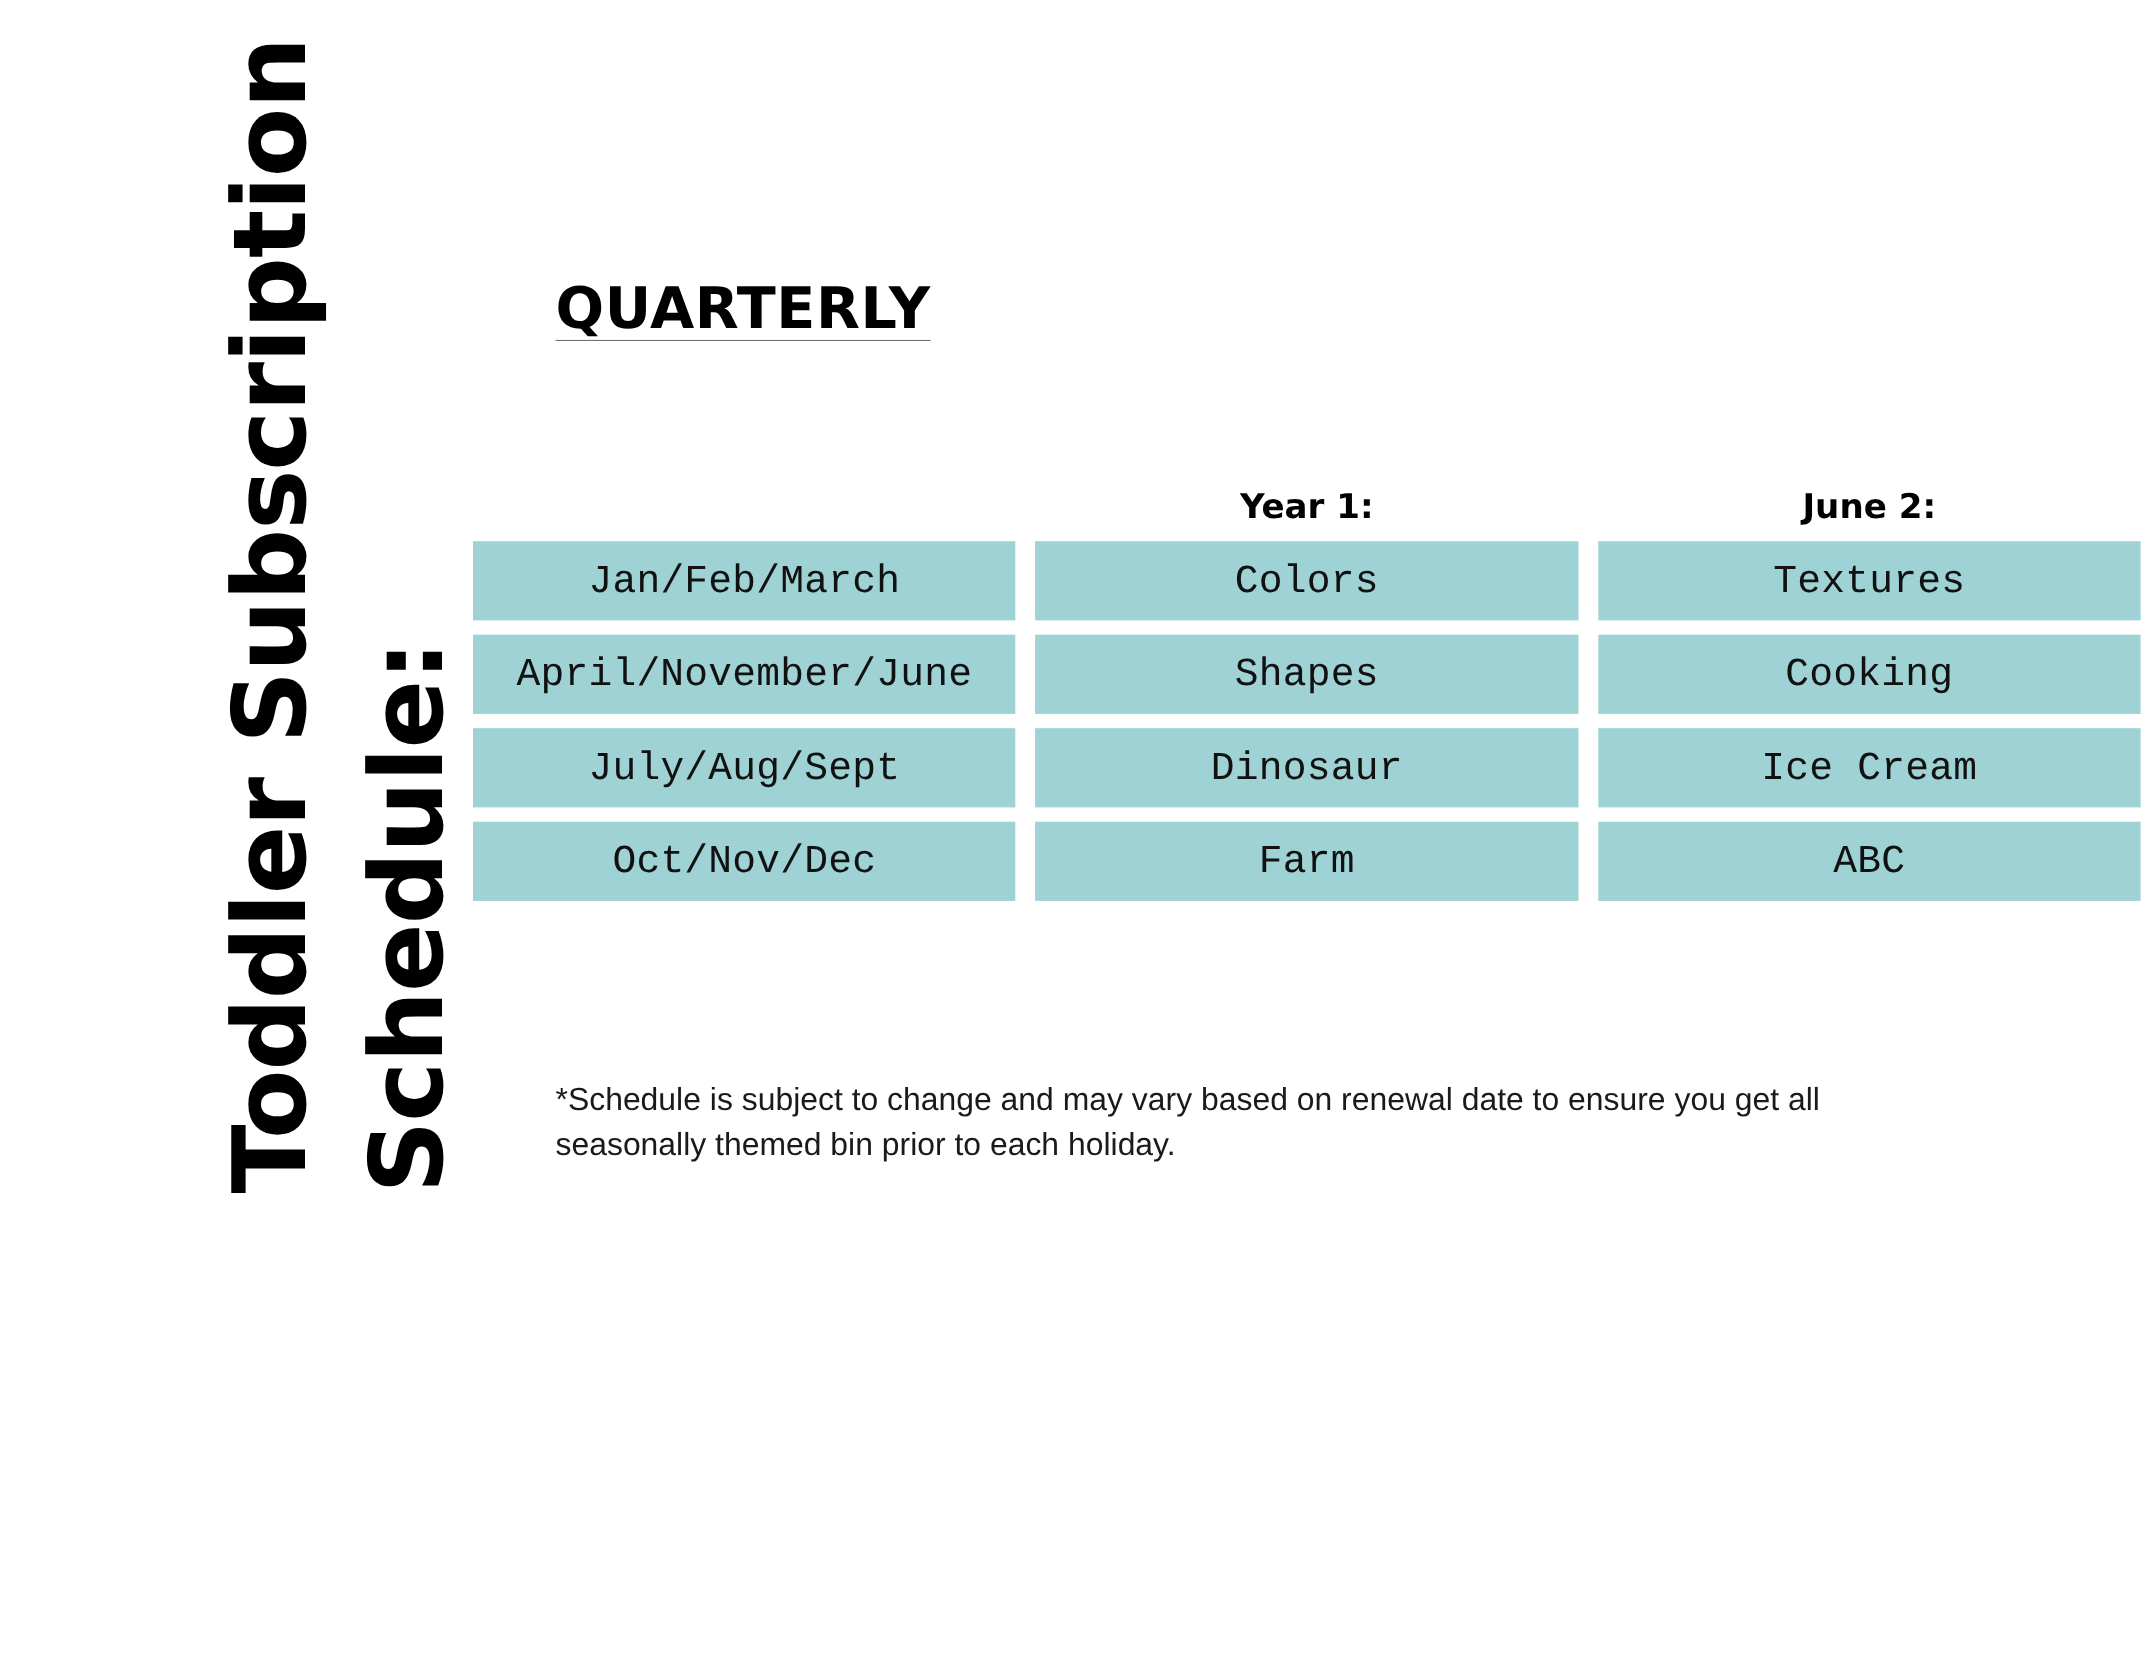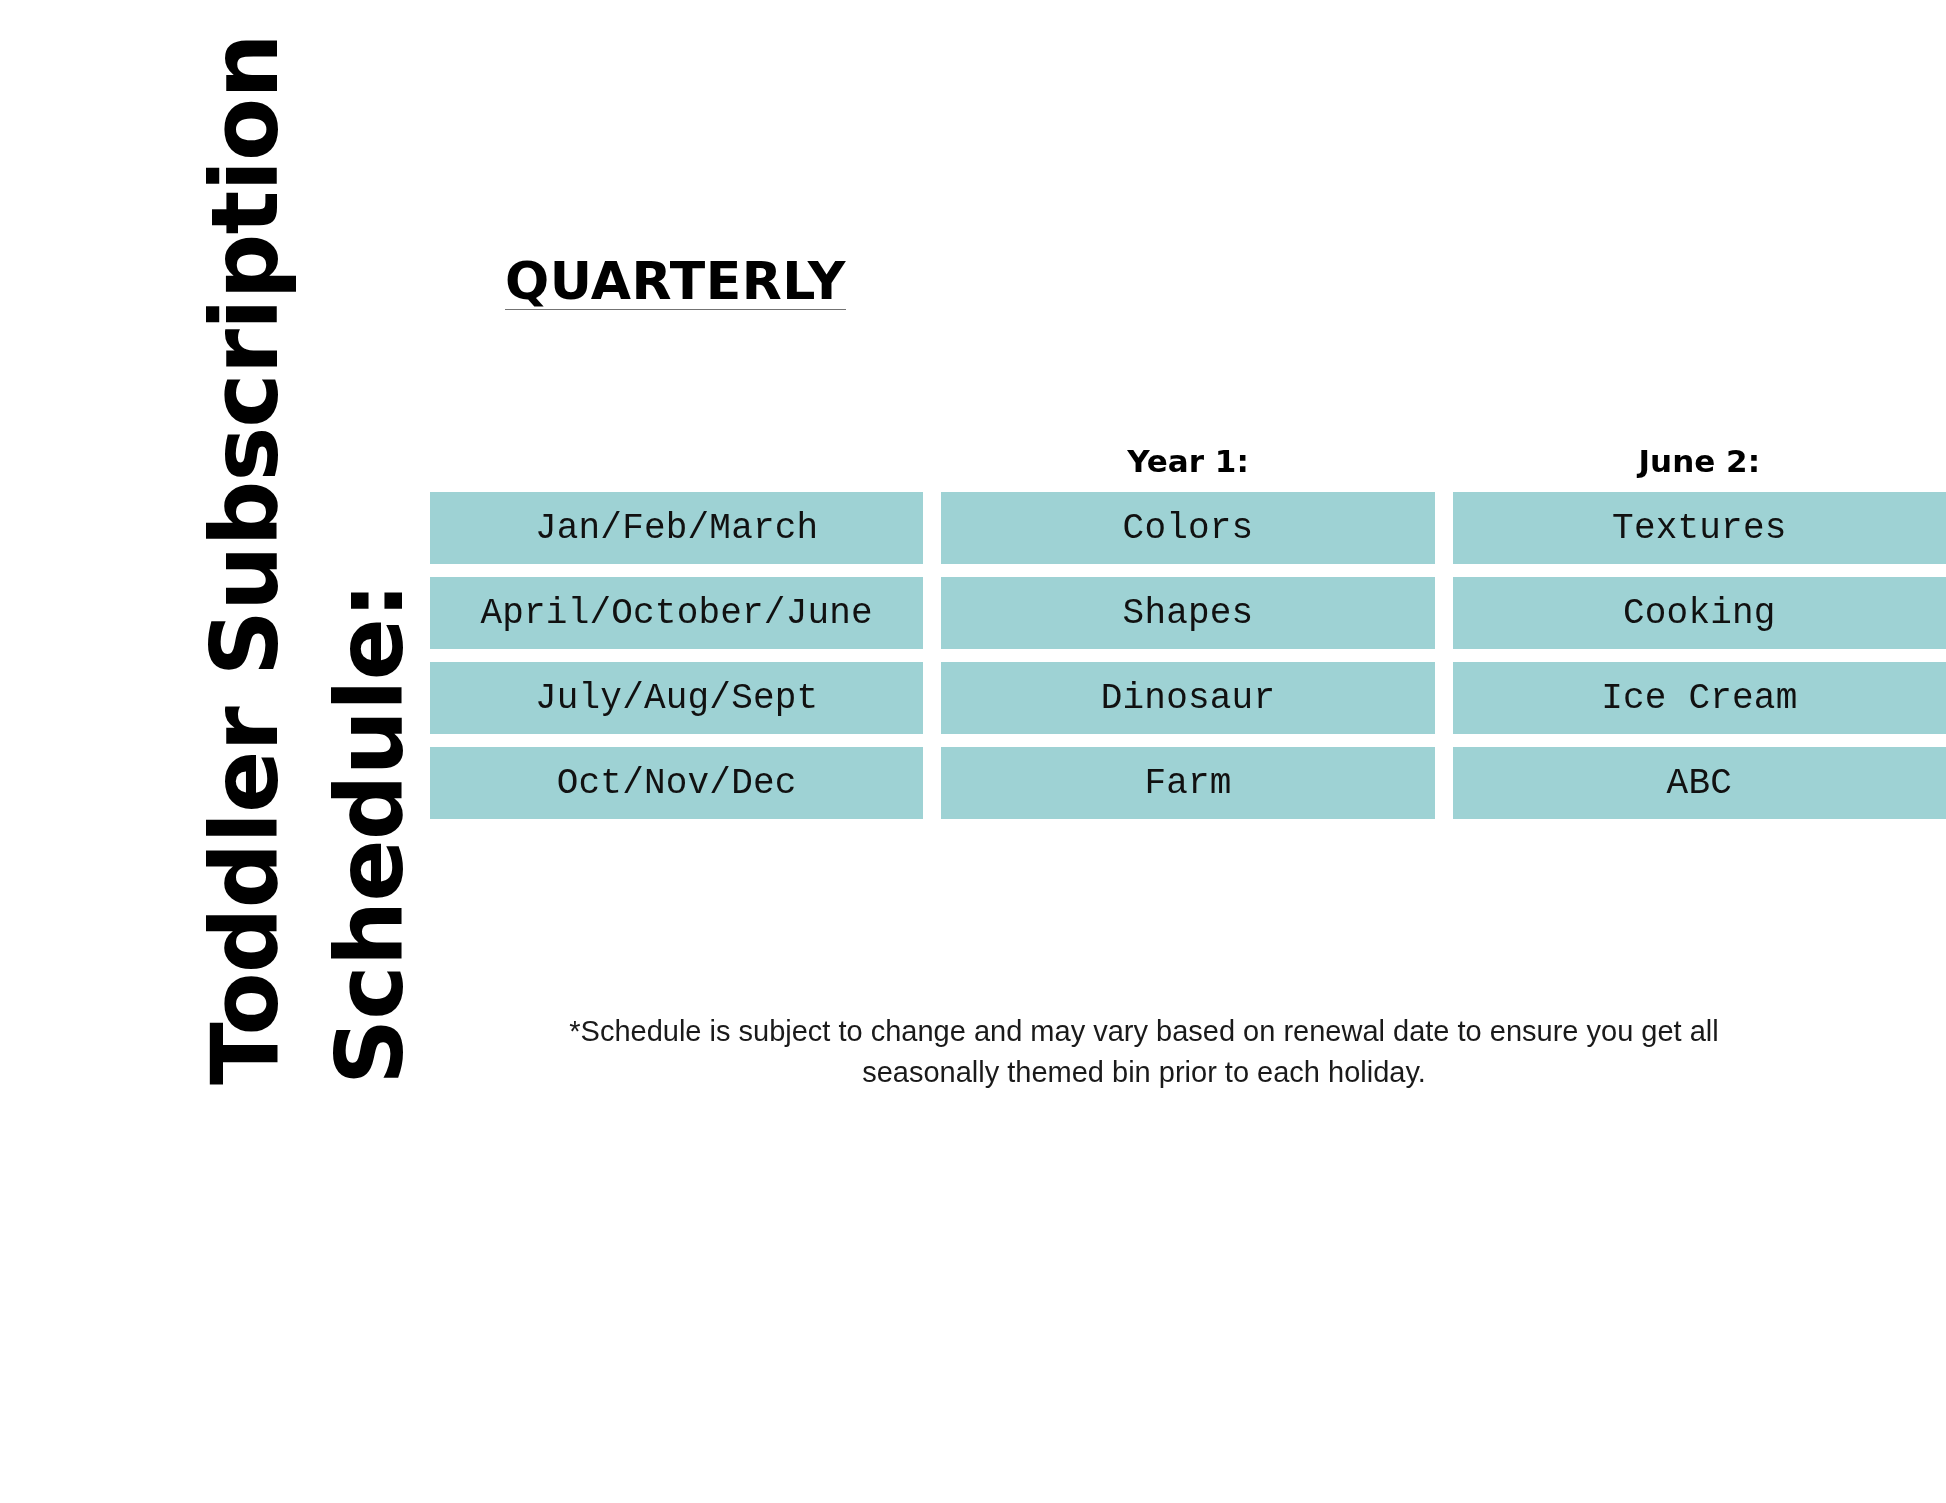--- a/index.html
+++ b/index.html
@@ -111,23 +111,23 @@
     font-size: 36px;
     color: #111111;
     text-align: center;
     letter-spacing: 0.2px;
   }
 
   
   .footnote {
     position: absolute;
     left: 0px;
-    top: 1011px;
+    top: 980px;
     width: 1428px;
-    text-align: center;
+    text-align: left;
     font-family: "Liberation Sans", sans-serif;
     font-size: 29px;
     line-height: 1.42;
     color: #1a1a1a;
     padding: 0 75px;
     box-sizing: border-box;
   }
 </style>
 </head>
 <body>
@@ -149,21 +149,21 @@
       <div class="header-cell">June 2:</div>
     </div>
 
     <div class="data-row">
       <div class="cell">Jan/Feb/March</div>
       <div class="cell">Colors</div>
       <div class="cell">Textures</div>
     </div>
 
     <div class="data-row">
-      <div class="cell">April/October/June</div>
+      <div class="cell">April/November/June</div>
       <div class="cell">Shapes</div>
       <div class="cell">Cooking</div>
     </div>
 
     <div class="data-row">
       <div class="cell">July/Aug/Sept</div>
       <div class="cell">Dinosaur</div>
       <div class="cell">Ice Cream</div>
     </div>
 

